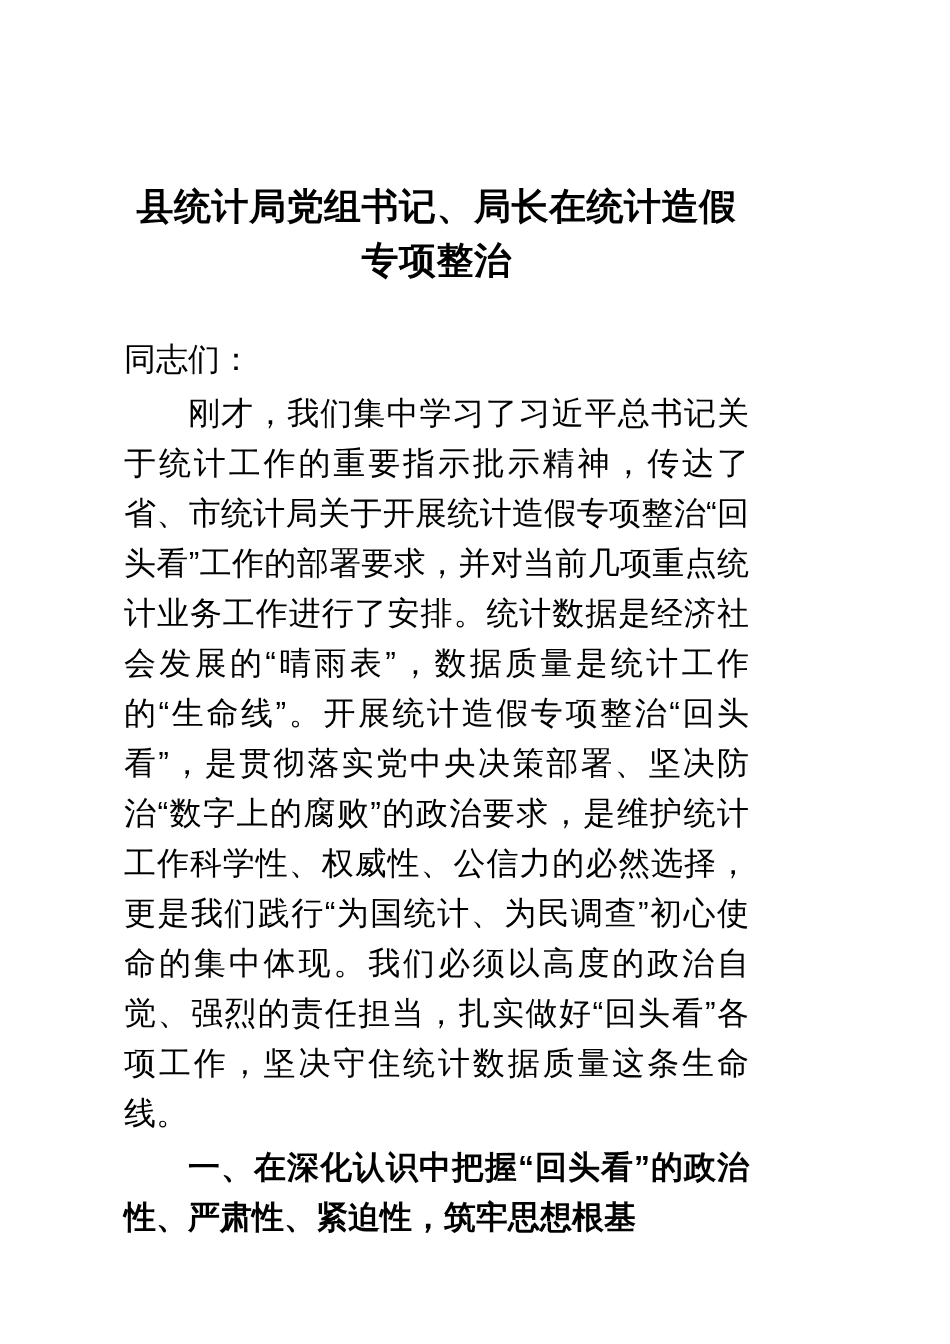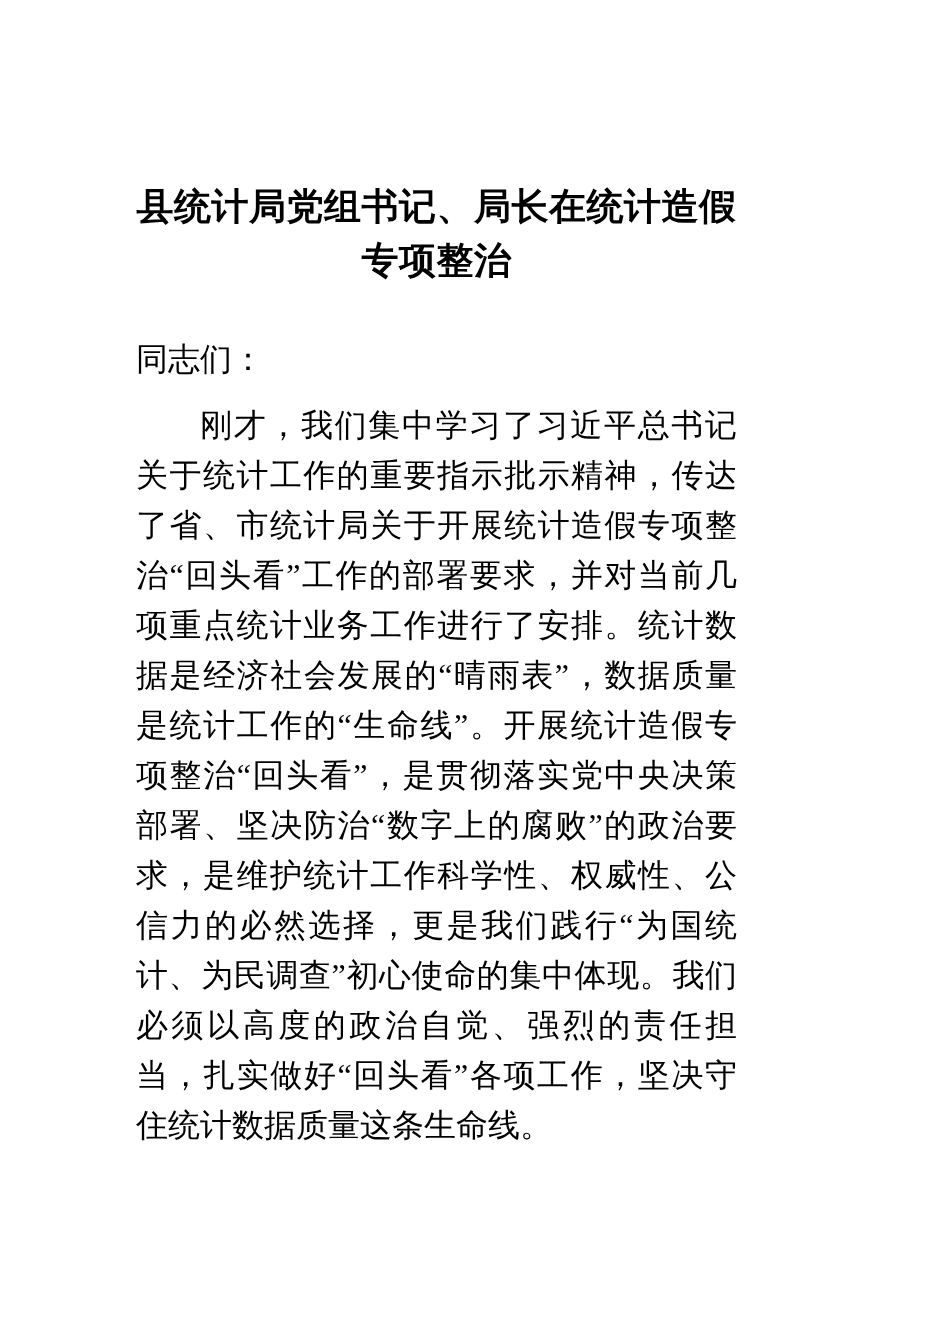--- a/index.html
+++ b/index.html
@@ -27,24 +27,23 @@
     letter-spacing: 0.5px;
   }
   .title-line {
     display: block;
   }
   .body-text {
     font-size: 32px;
     line-height: 50px;
   }
   .body-text p {
-    margin: 16px;
+    margin: 4px;
     text-align: justify;
     text-justify: inter-ideograph;
-    font-family: Liberation Serif, serif;
   }
   .salutation {
     text-indent: 0;
   }
   .para {
     text-indent: 64px;
   }
   .heading {
     font-weight: 700;
   }
@@ -55,15 +54,16 @@
 <div class="page">
   <h1 class="title">
     <span class="title-line">县统计局党组书记、局长在统计造假专项整治</span>
   </h1>
 
   <div class="body-text">
     <p class="salutation">同志们：</p>
 
     <p class="para">刚才，我们集中学习了习近平总书记关于统计工作的重要指示批示精神，传达了省、市统计局关于开展统计造假专项整治“回头看”工作的部署要求，并对当前几项重点统计业务工作进行了安排。统计数据是经济社会发展的“晴雨表”，数据质量是统计工作的“生命线”。开展统计造假专项整治“回头看”，是贯彻落实党中央决策部署、坚决防治“数字上的腐败”的政治要求，是维护统计工作科学性、权威性、公信力的必然选择，更是我们践行“为国统计、为民调查”初心使命的集中体现。我们必须以高度的政治自觉、强烈的责任担当，扎实做好“回头看”各项工作，坚决守住统计数据质量这条生命线。</p>
 
+    <p class="para heading">一、在深化认识中把握“回头看”的政治性、严肃性、紧迫性，筑牢思想根基</p>
 
   </div>
 </div>
 
 </body></html>

